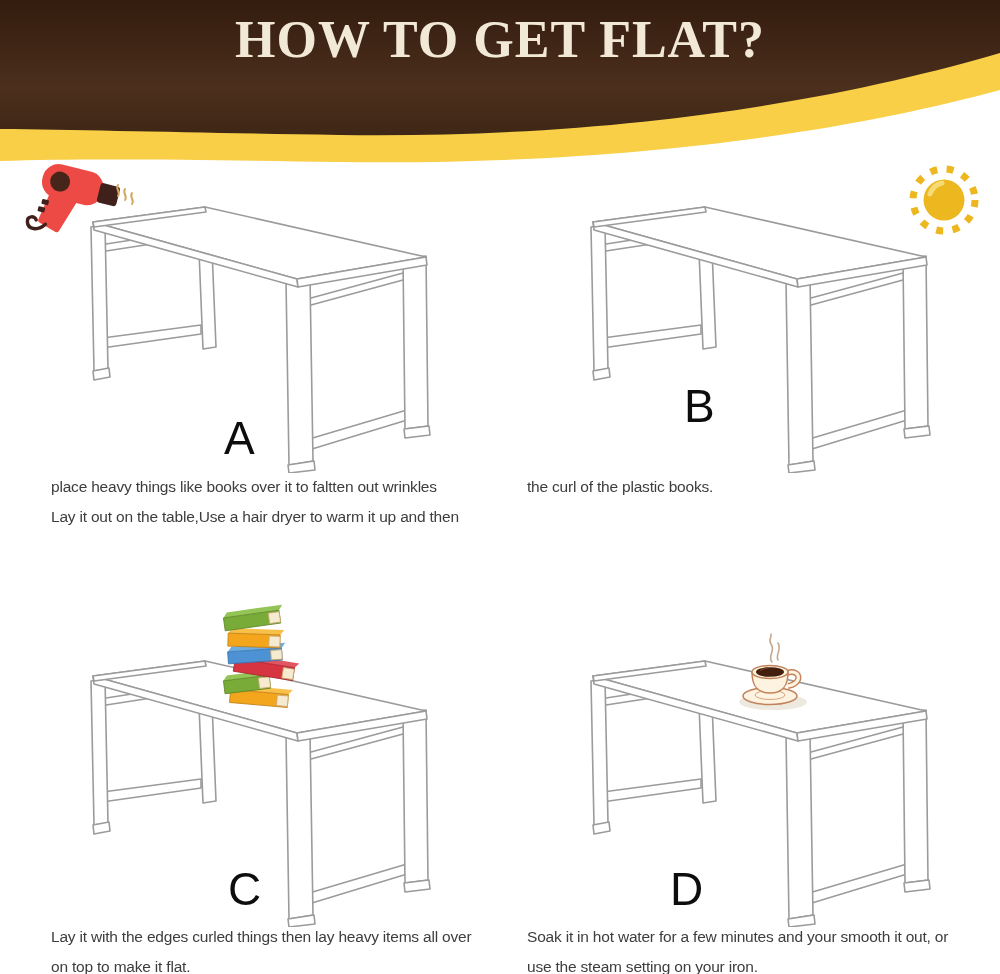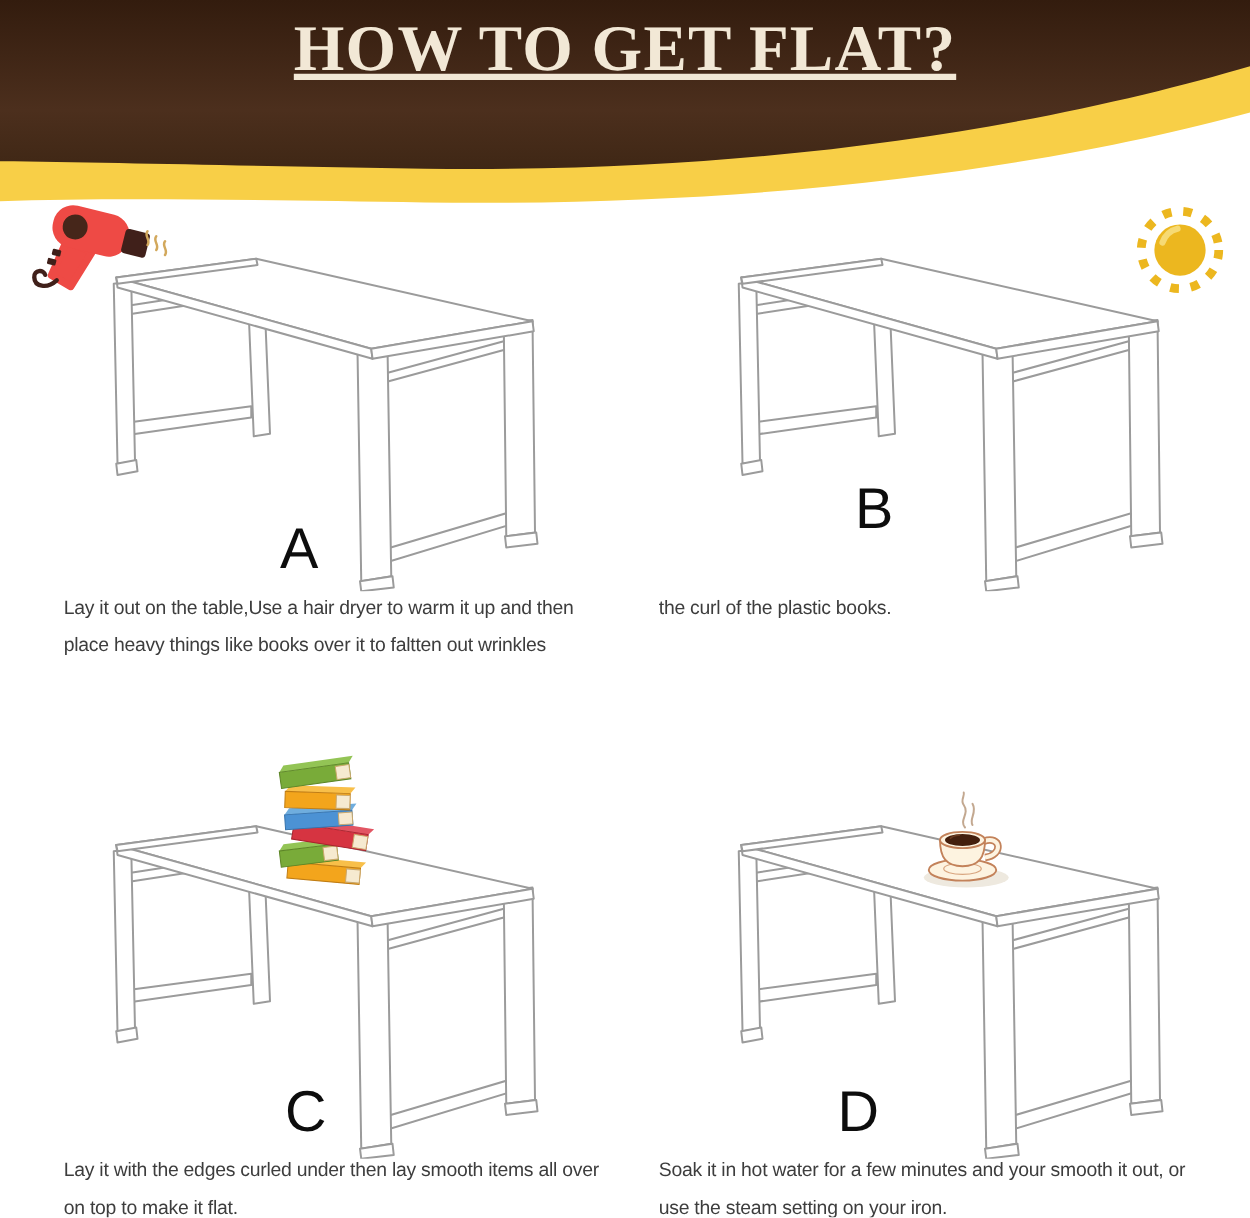--- a/index.html
+++ b/index.html
@@ -5,21 +5,21 @@
   html,body{margin:0;padding:0;background:#ffffff;}
   #stage{
     position:relative;width:1000px;height:974px;overflow:hidden;
     background:#ffffff;font-family:"Liberation Sans",sans-serif;
   }
   
   .header-svg{position:absolute;left:0;top:0;width:1000px;height:170px;}
   .page-title{
     position:absolute;left:0;top:10px;width:1000px;text-align:center;
     font-family:"Liberation Serif",serif;font-weight:700;
-    font-size:52px;letter-spacing:1px;color:#f2e8d6;text-decoration:underline;
+    font-size:52px;letter-spacing:1px;color:#f2e8d6;
   }
   
   .table-illustration{position:absolute;width:350px;height:274px;}
   .pos-a{left:85px;top:199px;}
   .pos-b{left:585px;top:199px;}
   .pos-c{left:85px;top:653px;}
   .pos-d{left:585px;top:653px;}
   .step-label{
     position:absolute;font-family:"Liberation Sans",sans-serif;
     font-size:46px;color:#0d0d0d;line-height:1;
@@ -103,22 +103,22 @@
       <path d="M36,76 C30,85 20,85 18,78 C16,72 24,70 26,74" stroke="#40201a" stroke-width="3.5" fill="none" stroke-linecap="round"></path>
     </g>
     <g stroke="#d2a85c" stroke-width="2" fill="none" stroke-linecap="round">
       <path d="M100,42 c3,-4 -3,-7 0,-11"></path>
       <path d="M107,46 c3,-4 -3,-7 0,-11"></path>
       <path d="M114,50 c3,-4 -3,-7 0,-11"></path>
     </g>
   </svg>
   <div class="step-label lbl-a">A</div>
   <div class="caption cap-a">
+    <div>place heavy things like books over it to faltten out wrinkles</div>
     <div>Lay it out on the table,Use a hair dryer to warm it up and then</div>
-    <div>place heavy things like books over it to faltten out wrinkles</div>
   </div>
 
   <svg class="table-illustration pos-b" viewBox="0 0 350 274">
     <use href="#tbl"></use>
   </svg>
   <svg class="icon-wrap sun-pos" viewBox="0 0 100 92">
     <circle cx="52" cy="44" r="31" fill="none" stroke="#ecb71f" stroke-width="7" stroke-dasharray="7 9.5"></circle>
     <circle cx="52" cy="44" r="20.5" fill="#ecb71f"></circle>
     <path d="M38,38 A17,17 0 0 1 50,27" stroke="#f6da74" stroke-width="5" fill="none" stroke-linecap="round"></path>
   </svg>
@@ -158,21 +158,21 @@
       <rect x="53" y="35.5" width="11" height="10.5" fill="#f6ead0" stroke="#caa76b" stroke-width="0.8"></rect>
     </g>
     <g transform="rotate(-8 36 20)">
       <polygon points="12,9 68,9 64,14 8,14" fill="#93c455"></polygon>
       <rect x="8" y="14" width="56" height="13" fill="#79ab39" stroke="#5c8526" stroke-width="0.8"></rect>
       <rect x="53" y="15.5" width="11" height="10.5" fill="#f6ead0" stroke="#caa76b" stroke-width="0.8"></rect>
     </g>
   </svg>
   <div class="step-label lbl-c">C</div>
   <div class="caption cap-c">
-    <div>Lay it with the edges curled under then lay smooth items all over</div>
+    <div>Lay it with the edges curled things then lay heavy items all over</div>
     <div>on top to make it flat.</div>
   </div>
 
   <svg class="table-illustration pos-d" viewBox="0 0 350 274">
     <use href="#tbl"></use>
   </svg>
   <svg class="icon-wrap cup-pos" viewBox="0 0 92 84">
     <ellipse cx="47" cy="70" rx="34" ry="8" fill="#eee9df"></ellipse>
     <ellipse cx="44" cy="64" rx="27" ry="8.5" fill="#fdf3e0" stroke="#c3825a" stroke-width="1.5"></ellipse>
     <ellipse cx="44" cy="63" rx="15" ry="4.5" fill="none" stroke="#d8a57f" stroke-width="1"></ellipse>

